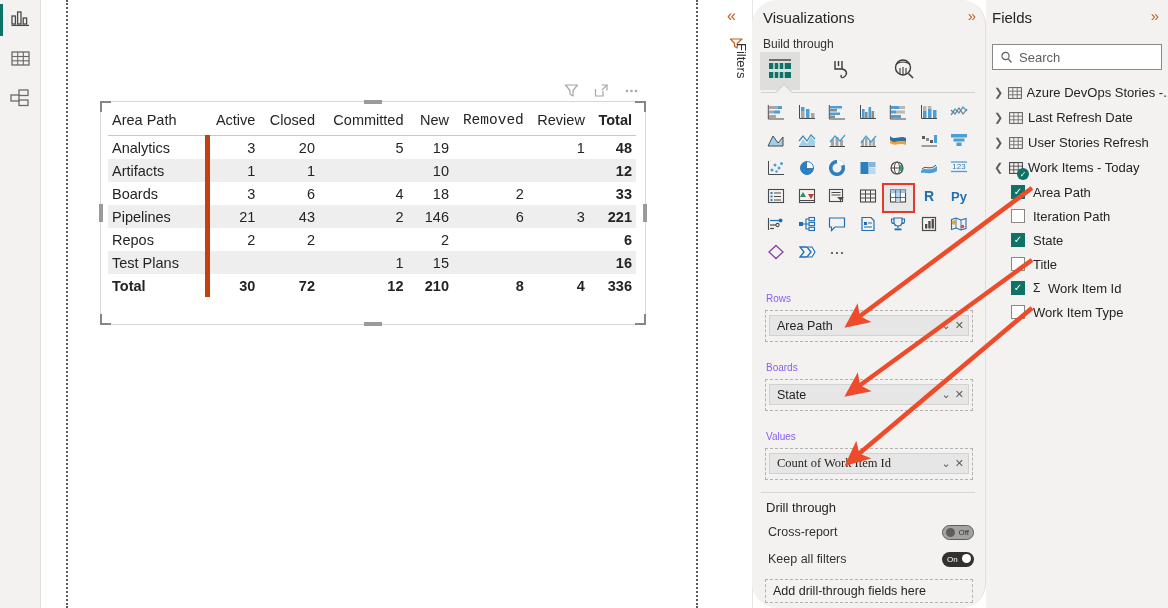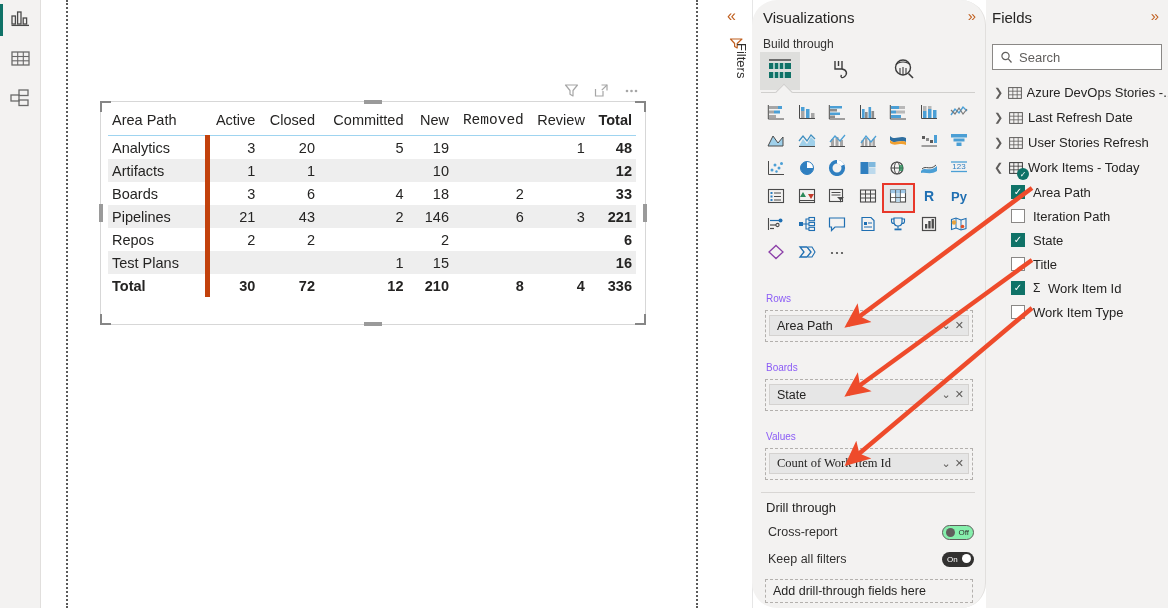--- a/index.html
+++ b/index.html
@@ -283,21 +283,21 @@
     font-size: 12.5px; color: #323130;
   }
   .toggle {
     width: 32px; height: 15px;
     border-radius: 8px;
     position: relative;
     box-sizing: border-box;
     font-size: 8px;
     display: flex; align-items: center;
   }
-  .toggle.off { border: 1px solid #605e5c; background: #86efac; color: #323130; justify-content: flex-end; padding-right: 4px; }
+  .toggle.off { border: 1px solid #605e5c; background: #a3a3a3; color: #323130; justify-content: flex-end; padding-right: 4px; }
   .toggle.on  { background: #323130; color: #ffffff; justify-content: flex-start; padding-left: 5px; }
   .toggle .knob { position: absolute; width: 9px; height: 9px; border-radius: 50%; top: 2px; }
   .toggle.off .knob { background: #605e5c; left: 3px; }
   .toggle.on  .knob { background: #ffffff; right: 3px; }
   #drill-dropzone {
     position: absolute;
     left: 13px; top: 579px;
     width: 208px; height: 24px;
     border: 1px dashed #b3b0ad;
     box-sizing: border-box;

